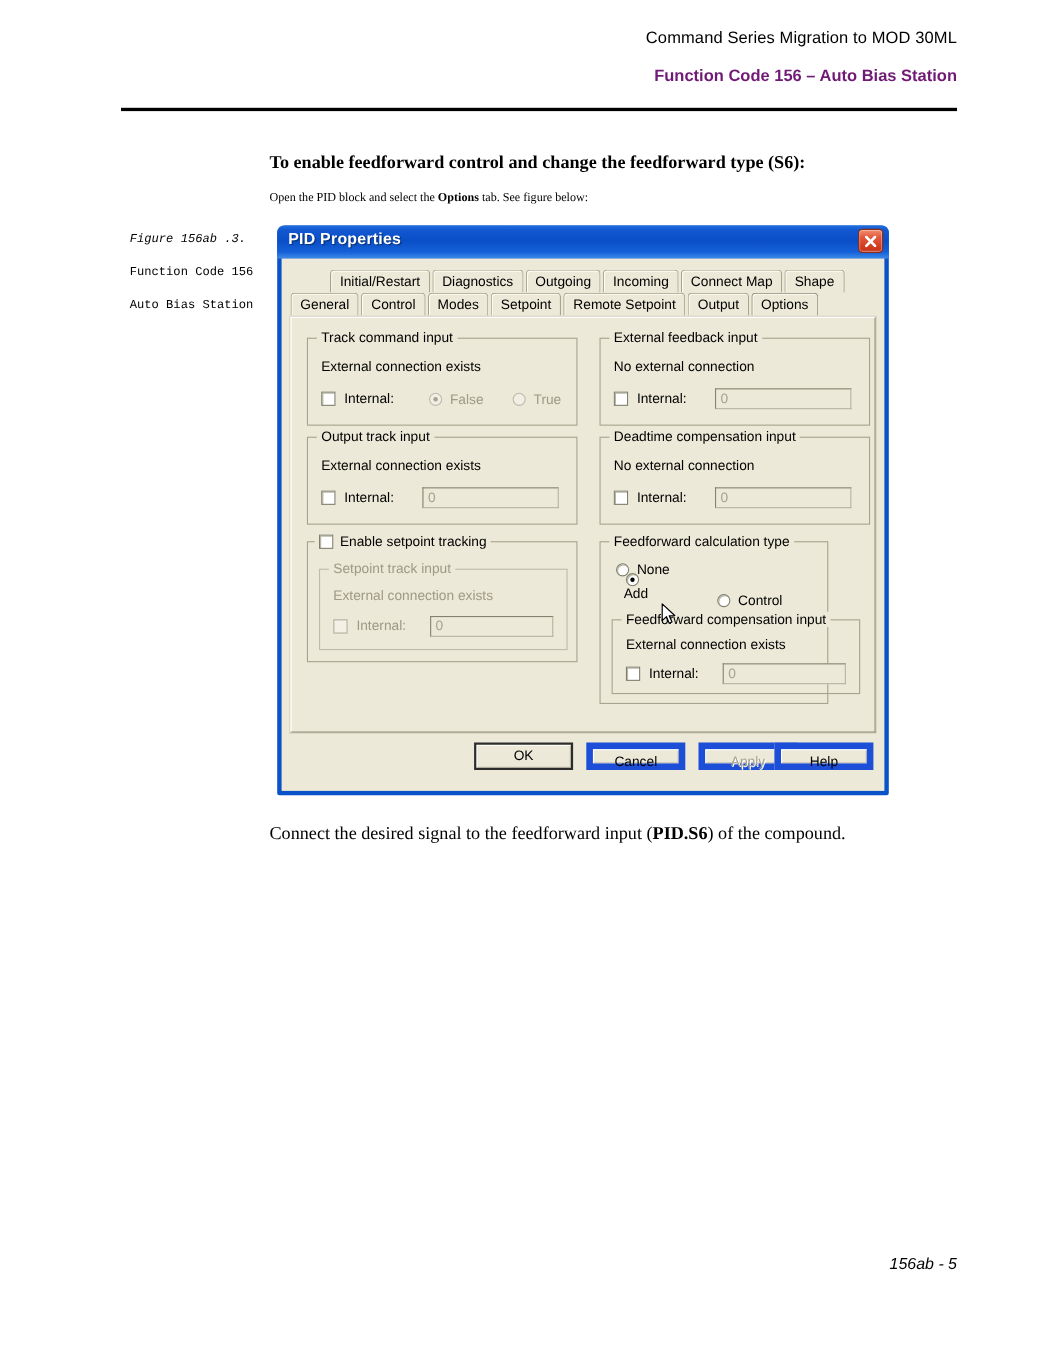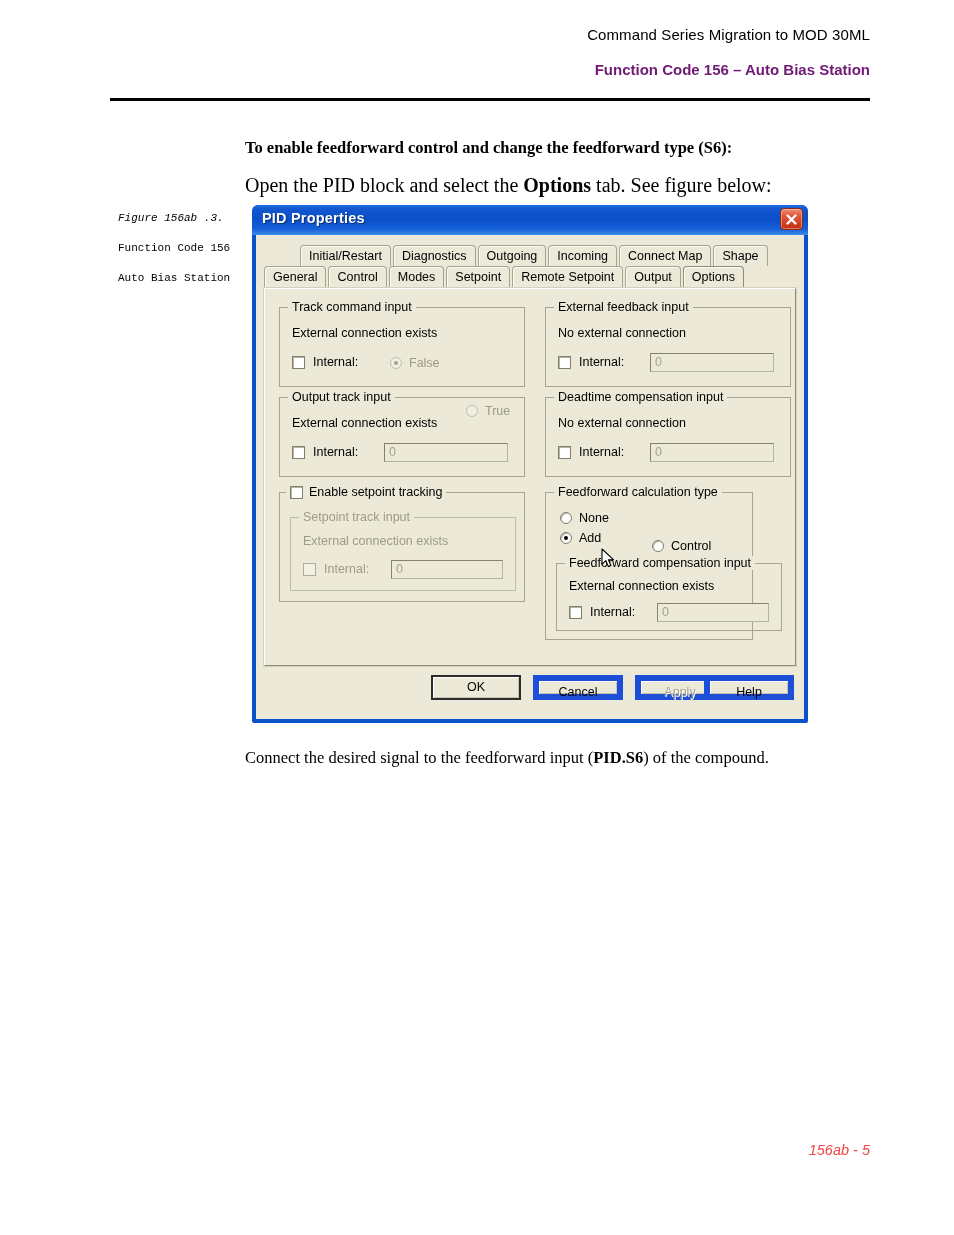--- a/index.html
+++ b/index.html
@@ -51,40 +51,40 @@
     left: 245px;
     top: 138px;
     font-size: 16.5px;
     font-weight: bold;
     color: #000;
   }
   .intro-text {
     position: absolute;
     left: 245px;
     top: 174px;
-    font-size: 20px;
+    font-size: 11px;
     color: #000;
   }
   .outro-text {
     position: absolute;
     left: 245px;
     top: 748px;
     font-size: 16.5px;
     color: #000;
   }
   .page-number {
     position: absolute;
     left: 740px;
     top: 1142px;
     width: 130px;
     text-align: right;
     font-family: "Liberation Sans", sans-serif;
     font-style: italic;
     font-size: 14.5px;
-    color: #ef4444;
+    color: #000000;
   }
 
   
   .caption {
     position: absolute;
     left: 118px;
     top: 210px;
     width: 128px;
     font-family: Liberation Mono, monospace;
     font-size: 11px;
@@ -370,21 +370,21 @@
         <div class="grp-title">Track command input</div>
         <div class="grp-note" style="top:18px;">External connection exists</div>
         <div class="cb-row" style="top:47px;">
           <span class="checkbox"></span>
           <span class="cb-label">Internal:</span>
         </div>
         <div class="radio-row" style="left:110px; top:48px;">
           <span class="radio dim checked"></span>
           <span class="radio-label dim">False</span>
         </div>
-        <div class="radio-row" style="left:186px; top:48px;margin-top:48px;">
+        <div class="radio-row" style="left:186px; top:48px;">
           <span class="radio dim"></span>
           <span class="radio-label dim">True</span>
         </div>
       </div>
 
       <div class="group" style="left:280px; top:18px; width:246px; height:80px;">
         <div class="grp-title">External feedback input</div>
         <div class="grp-note" style="top:18px;">No external connection</div>
         <div class="cb-row" style="top:47px;">
           <span class="checkbox"></span>
@@ -430,21 +430,21 @@
         </div>
       </div>
 
       <div class="group" style="left:280px; top:203px; width:208px; height:148px;">
         <div class="grp-title">Feedforward calculation type</div>
 
         <div class="radio-row" style="left:14px; top:18px;">
           <span class="radio"></span>
           <span class="radio-label">None</span>
         </div>
-        <div class="radio-row" style="left:14px; top:38px;">
+        <div class="radio-row" style="left:14px; top:28px;flex-direction:column;">
           <span class="radio checked"></span>
           <span class="radio-label">Add</span>
         </div>
         <div class="radio-row" style="left:106px; top:46px;">
           <span class="radio"></span>
           <span class="radio-label">Control</span>
         </div>
 
         <div class="group" style="left:10px; top:70px; width:226px; height:68px;">
           <div class="grp-title">Feedforward compensation input</div>

